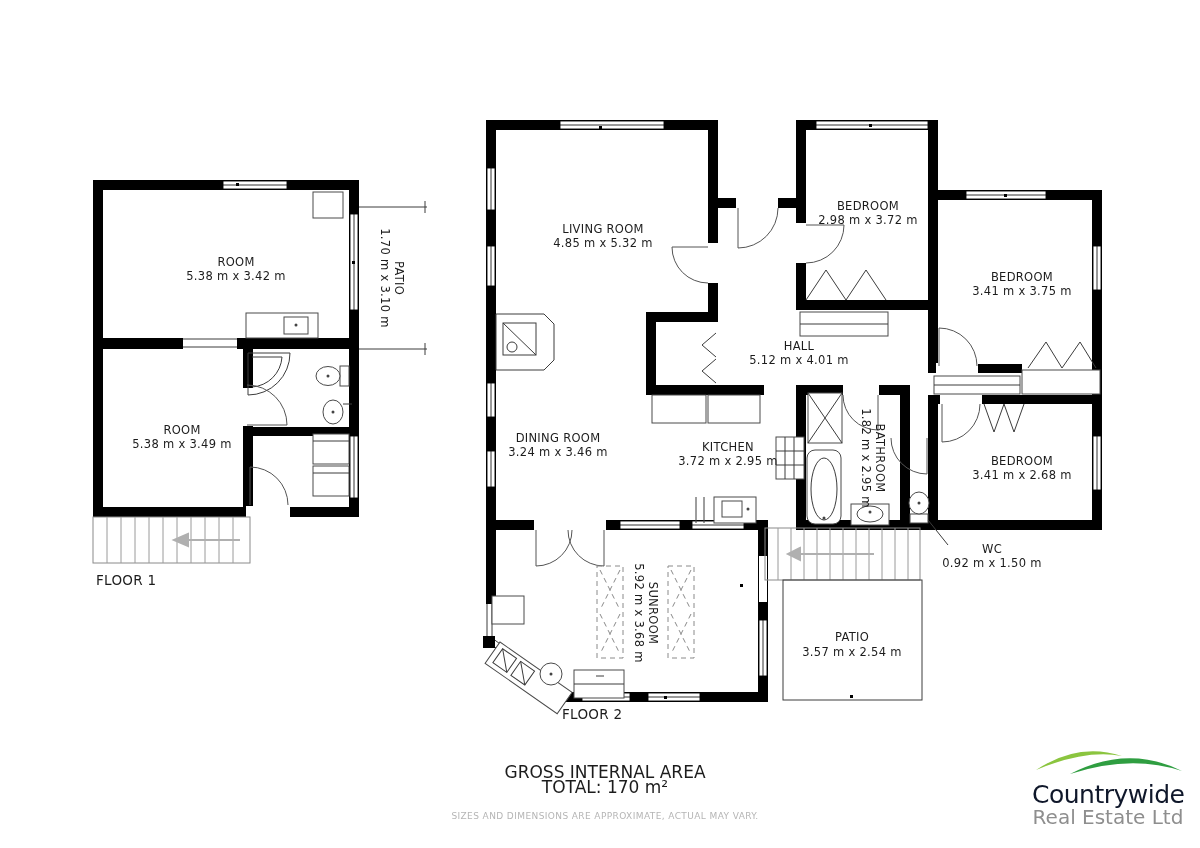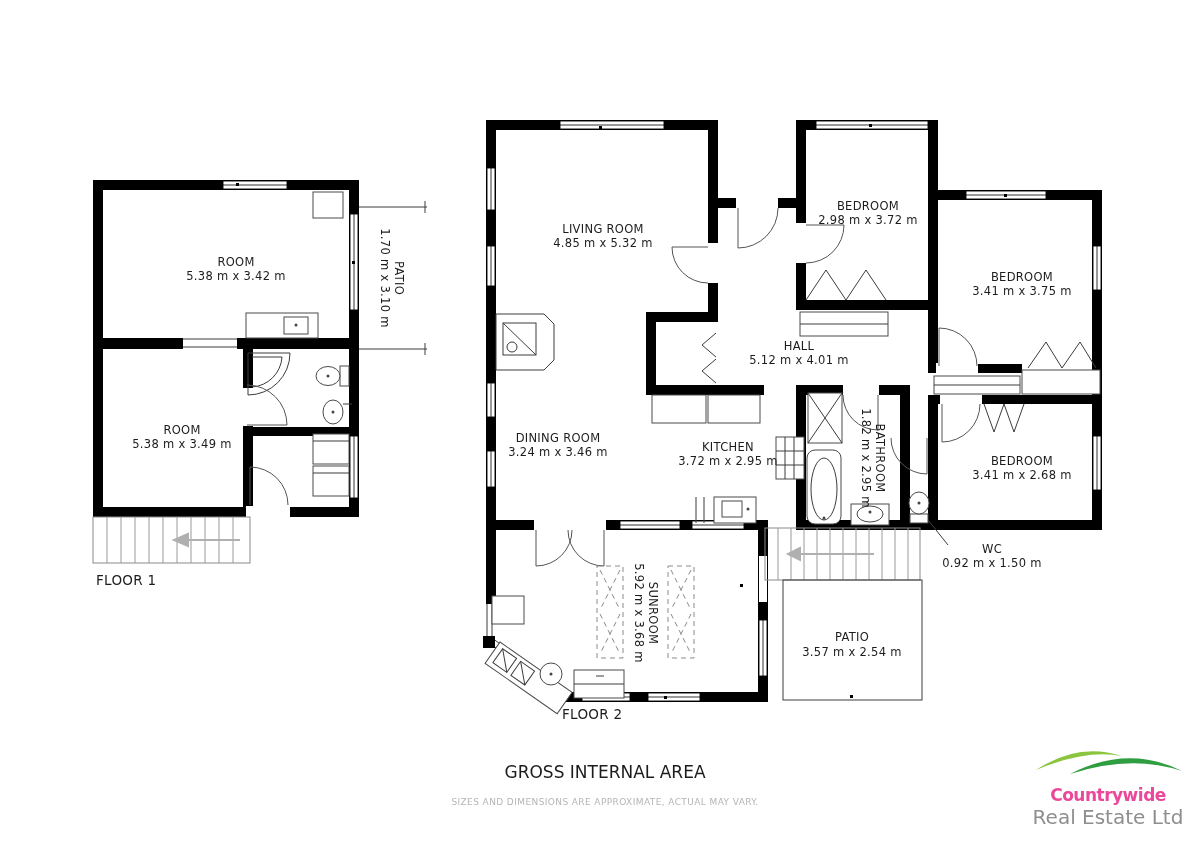--- a/index.html
+++ b/index.html
@@ -5,21 +5,21 @@
   html,body{margin:0;padding:0;background:#ffffff;}
   body{width:1200px;height:848px;position:relative;font-family:"DejaVu Sans",sans-serif;overflow:hidden;}
   svg text{fill:#1c1c1c;font-family:"DejaVu Sans",sans-serif;letter-spacing:.3px;}
   .room-name{font-size:11.5px;}
   .room-dims{font-size:11.5px;}
   .floor-label{font-size:13.5px;}
   .footer{position:absolute;left:385px;top:765px;width:440px;text-align:center;color:#1c1c1c;}
   .footer .fline{font-size:17px;line-height:14.5px;}
   .footer .disclaimer{font-size:9px;color:#b5b5b5;letter-spacing:.4px;margin-top:17px;}
   .logo{position:absolute;left:1032px;top:740px;width:152px;text-align:center;}
-  .logo .brand{font-size:17px;font-weight:bold;color:#ec4899;line-height:26px;letter-spacing:-.5px;}
+  .logo .brand{font-size:25px;font-weight:normal;color:#0f172a;line-height:26px;letter-spacing:-.5px;}
   .logo .brand-sub{font-size:20px;color:#8e8e8e;line-height:18px;}
   .wall{fill:#000;}
   .thin{stroke:#3c3c3c;stroke-width:1;fill:none;}
   .fixture{stroke:#4a4a4a;stroke-width:1;fill:#fff;}
   .arc{stroke:#555;stroke-width:1;fill:none;}
   .win{fill:#fff;stroke:#000;stroke-width:0.9;}
   .winline{stroke:#000;stroke-width:0.8;}
   .dash{stroke:#8a8a8a;stroke-width:1;fill:none;stroke-dasharray:5 4;}
   .tread{stroke:#9a9a9a;stroke-width:1;}
   .stairbox{stroke:#8a8a8a;stroke-width:1;fill:none;}
@@ -411,20 +411,21 @@
     </g>
     <text class="room-name" x="852" y="641" text-anchor="middle">PATIO</text>
     <text class="room-dims" x="852" y="656" text-anchor="middle">3.57 m x 2.54 m</text>
     <text class="floor-label" x="562" y="719">FLOOR 2</text>
   </g>
 </svg>
 
 
 <div class="footer">
   <div class="fline">GROSS INTERNAL AREA</div>
+  <div class="fline">TOTAL: 170 m²</div>
   <div class="disclaimer">SIZES AND DIMENSIONS ARE APPROXIMATE, ACTUAL MAY VARY.</div>
 </div>
 
 
 <div class="logo">
   <svg width="152" height="38" viewBox="0 0 152 38">
     <path d="M4,30 Q46,2 90,16 Q54,9 4,30 Z" fill="#8bc53f"></path>
     <path d="M38,34 Q96,4 150,31 Q99,14 38,34 Z" fill="#2f9e41"></path>
   </svg>
   <div class="brand">Countrywide</div>

